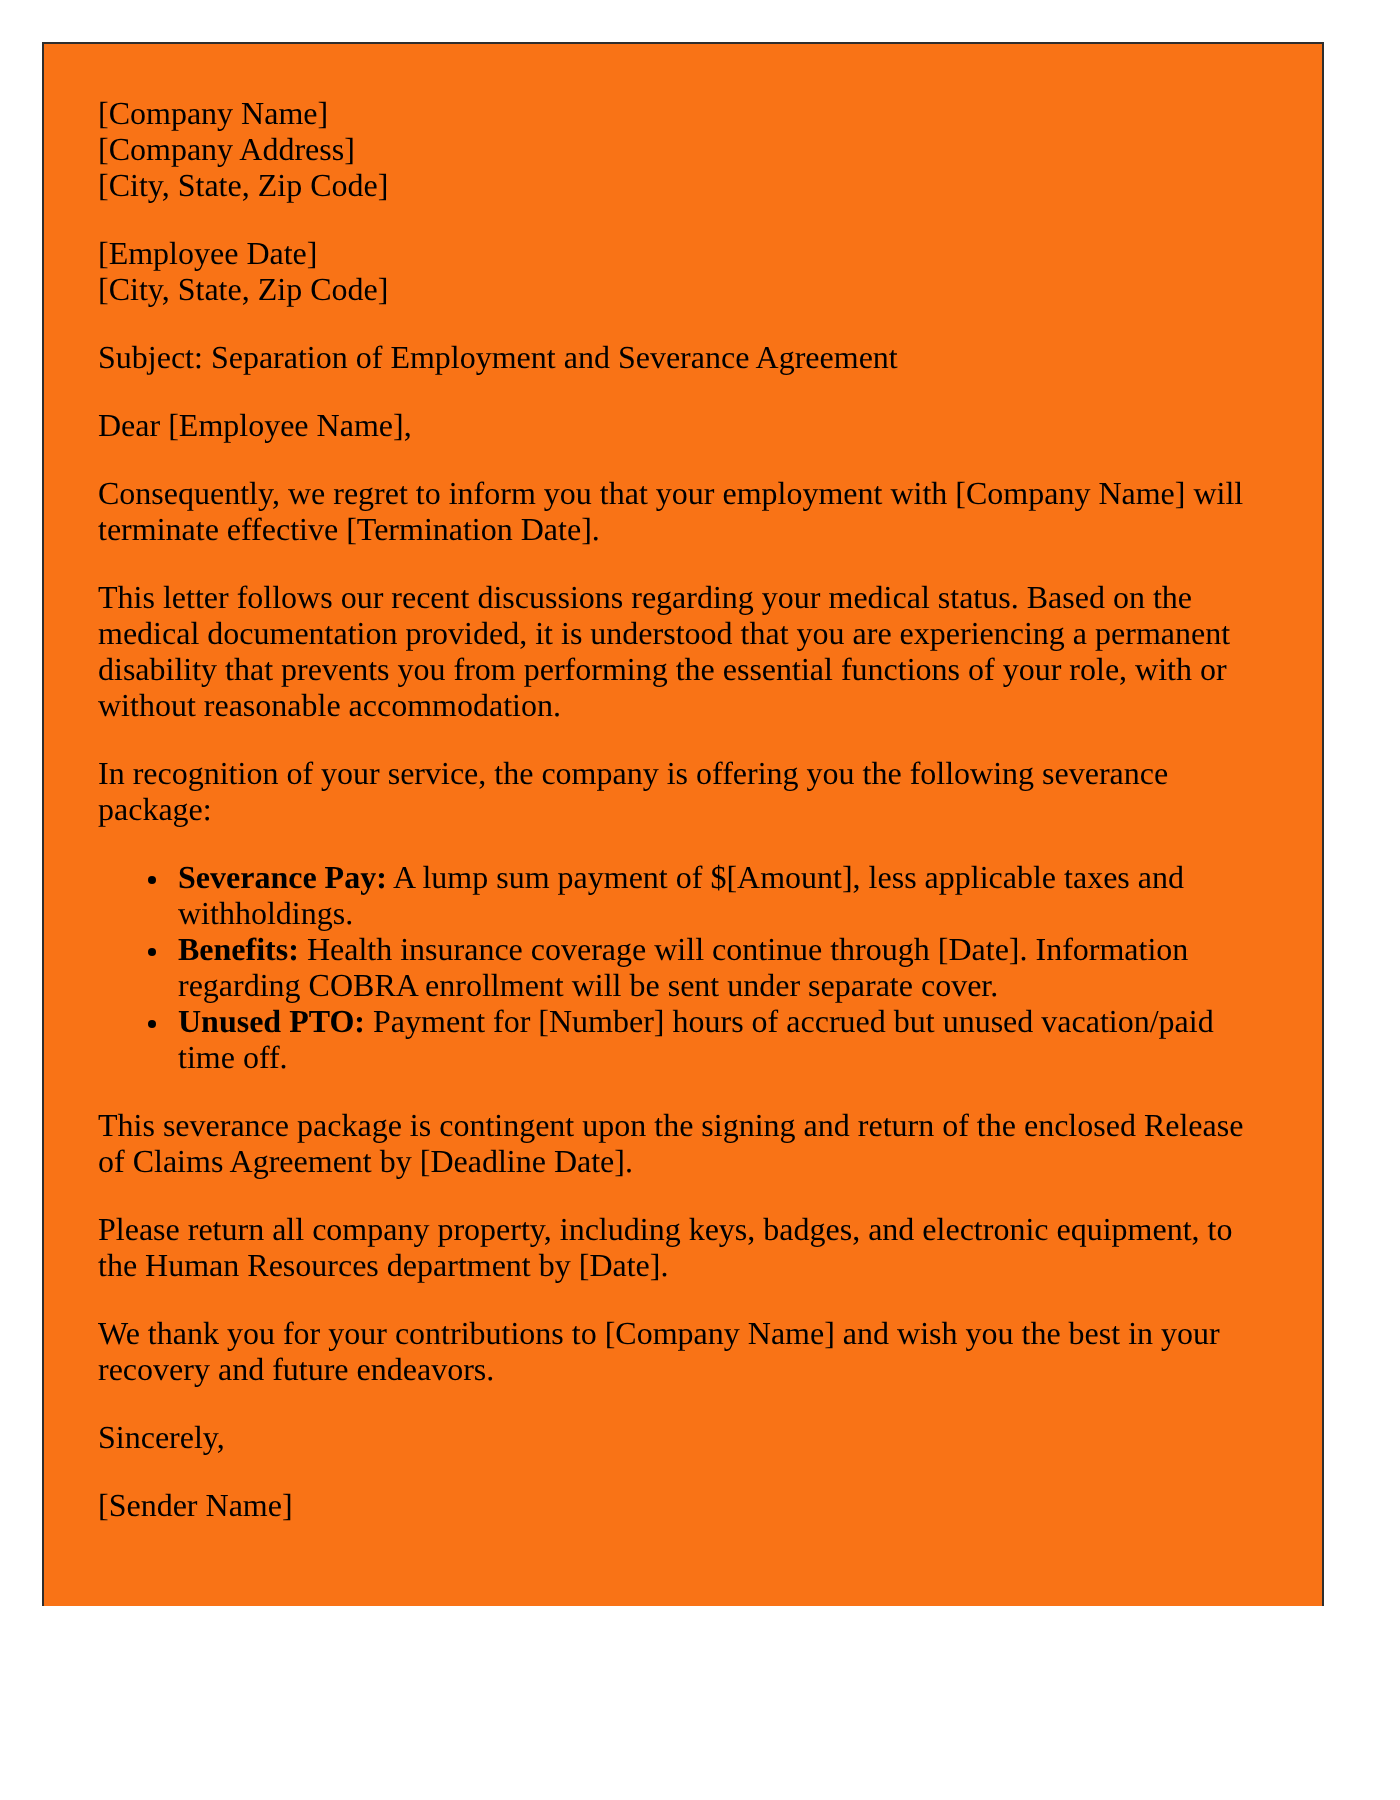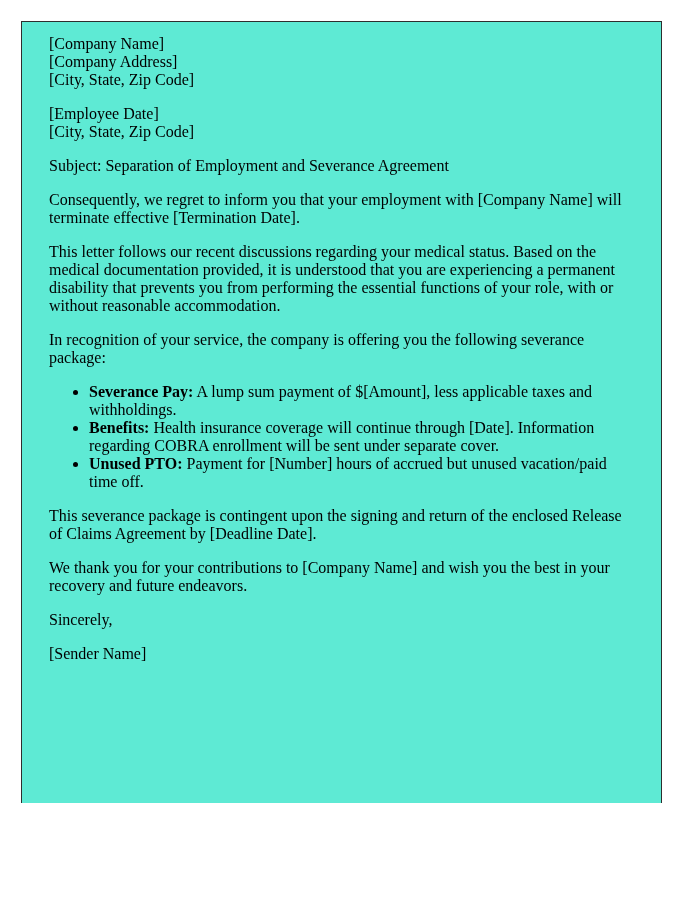--- a/index.html
+++ b/index.html
@@ -14,27 +14,27 @@
     background: #ffffff;
     overflow: hidden;
   }
   .letter-box {
     position: absolute;
     left: 21px;
     top: 21px;
     width: 641px;
     height: 782px;
     box-sizing: border-box;
-    background: #5eead4;
+    background: #f97316;
     border-top: 1px solid #2e2e2e;
     border-left: 1px solid #2e2e2e;
     border-right: 1px solid #2e2e2e;
     border-bottom: none;
     overflow: hidden;
-    padding: 13px 25px 0 27px;
+    padding: 27px 25px 0 27px;
     font-family: "Liberation Serif", "DejaVu Serif", serif;
     font-size: 16px;
     line-height: 18px;
     color: #000000;
   }
   .para {
     margin: 16px 0;
   }
   .para:first-child {
     margin-top: 0;
@@ -68,20 +68,21 @@
     </div>
 
 
     <div class="para">
       <span class="line">[Employee Date]</span>
       <span class="line">[City, State, Zip Code]</span>
     </div>
 
     <div class="para">Subject: Separation of Employment and Severance Agreement</div>
 
+    <div class="para">Dear [Employee Name],</div>
 
     <div class="para">Consequently, we regret to inform you that your employment with [Company Name] will terminate effective [Termination Date].</div>
 
     <div class="para">This letter follows our recent discussions regarding your medical status. Based on the medical documentation provided, it is understood that you are experiencing a permanent disability that prevents you from performing the essential functions of your role, with or without reasonable accommodation.</div>
 
     <div class="para">In recognition of your service, the company is offering you the following severance package:</div>
 
     <ul class="severance-list">
       <li>
         <span class="bullet-label">Severance Pay:</span>
@@ -92,20 +93,21 @@
         <span>Health insurance coverage will continue through [Date]. Information regarding COBRA enrollment will be sent under separate cover.</span>
       </li>
       <li>
         <span class="bullet-label">Unused PTO:</span>
         <span>Payment for [Number] hours of accrued but unused vacation/paid time off.</span>
       </li>
     </ul>
 
     <div class="para">This severance package is contingent upon the signing and return of the enclosed Release of Claims Agreement by [Deadline Date].</div>
 
+    <div class="para">Please return all company property, including keys, badges, and electronic equipment, to the Human Resources department by [Date].</div>
 
     <div class="para">We thank you for your contributions to [Company Name] and wish you the best in your recovery and future endeavors.</div>
 
     <div class="para">Sincerely,</div>
 
     <div class="para">[Sender Name]</div>
 
   </div>
 </div>
 

